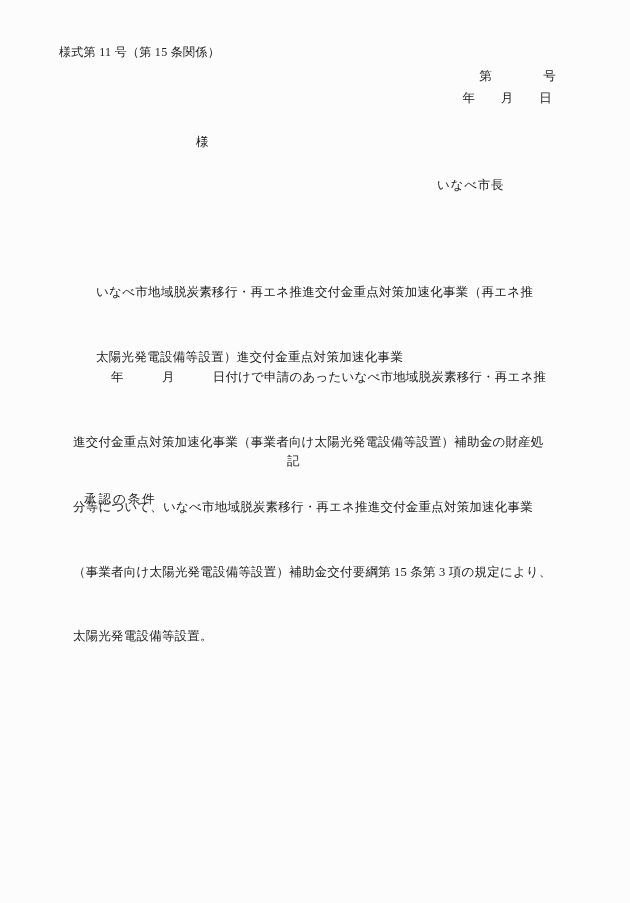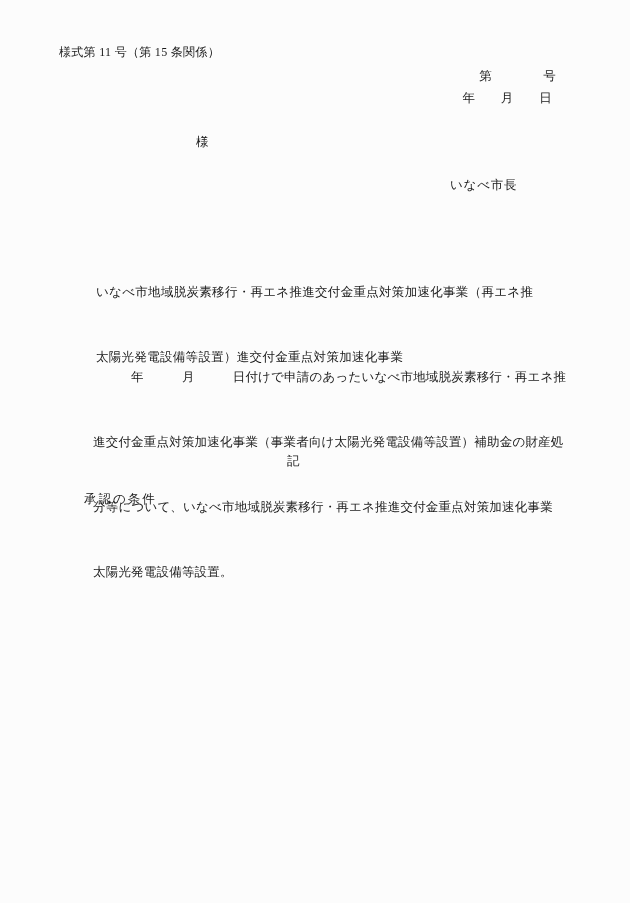--- a/index.html
+++ b/index.html
@@ -36,38 +36,37 @@
   .date-line {
     right: 78px;
     top: 90px;
     letter-spacing: 0.3px;
   }
   .addressee {
     left: 196px;
     top: 134px;
   }
   .sender {
-    left: 450px;
+    left: 437px;
     top: 177px;
     letter-spacing: 0.8px;
   }
   .title-block {
     left: 96px;
     top: 238px;
     width: 460px;
     line-height: 21.8px;
     letter-spacing: 0.3px;
   }
   .body-block {
     left: 73px;
     top: 324px;
     width: 480px;
     line-height: 21.6px;
     letter-spacing: 0.2px;
-    margin-left: 20px;
   }
   .title-block div, .body-block div {
     white-space: pre;
   }
   .record-marker {
     left: 287px;
     top: 453px;
   }
   .conditions {
     left: 84px;
@@ -93,20 +92,21 @@
 
   <div class="abs title-block">
     <div>いなべ市地域脱炭素移行・再エネ推進交付金重点対策加速化事業（再エネ推</div>
     <div>太陽光発電設備等設置）進交付金重点対策加速化事業</div>
   </div>
 
   <div class="abs body-block">
     <div>　　　年　　　月　　　日付けで申請のあったいなべ市地域脱炭素移行・再エネ推</div>
     <div>進交付金重点対策加速化事業（事業者向け太陽光発電設備等設置）補助金の財産処</div>
     <div>分等について、いなべ市地域脱炭素移行・再エネ推進交付金重点対策加速化事業</div>
+    <div>（事業者向け太陽光発電設備等設置）補助金交付要綱第 15 条第 3 項の規定により、</div>
     <div>太陽光発電設備等設置。</div>
   </div>
 
   <div class="abs record-marker">記</div>
 
   <div class="abs conditions">承認の条件</div>
 
 </div>
 
 </body></html>

